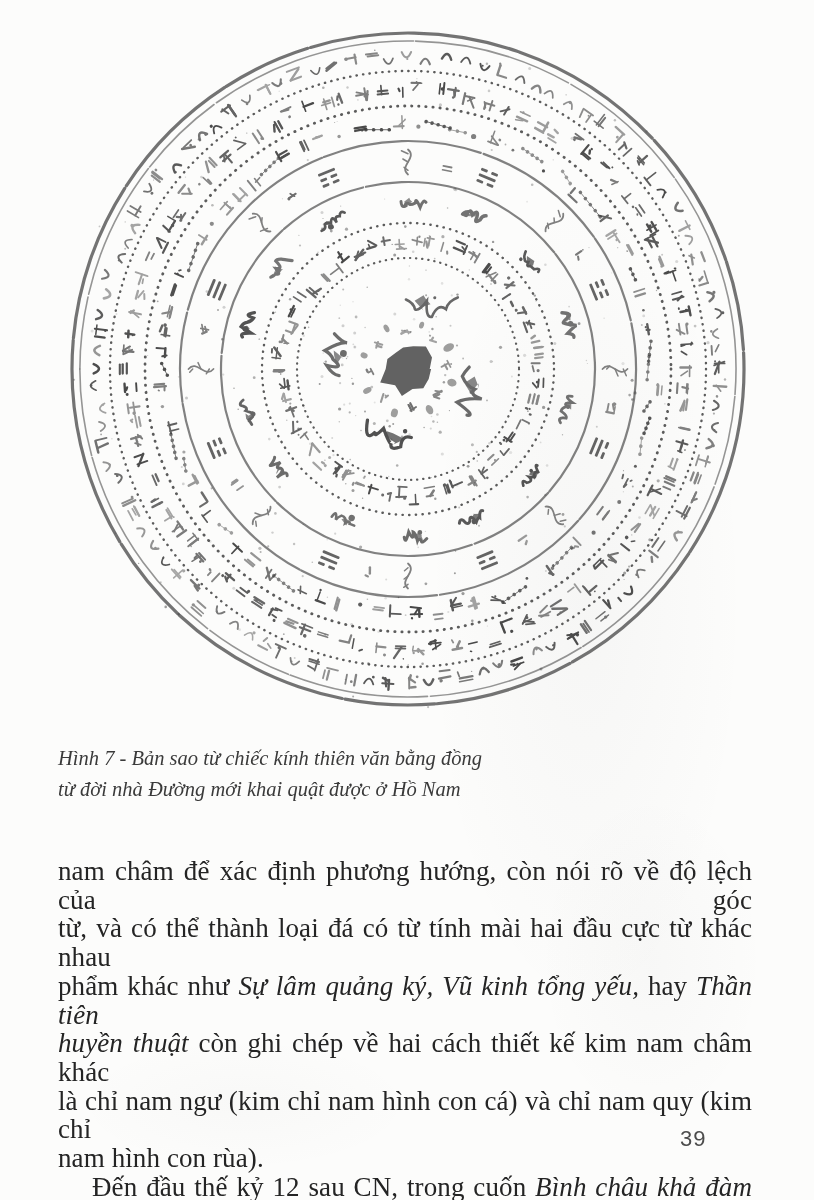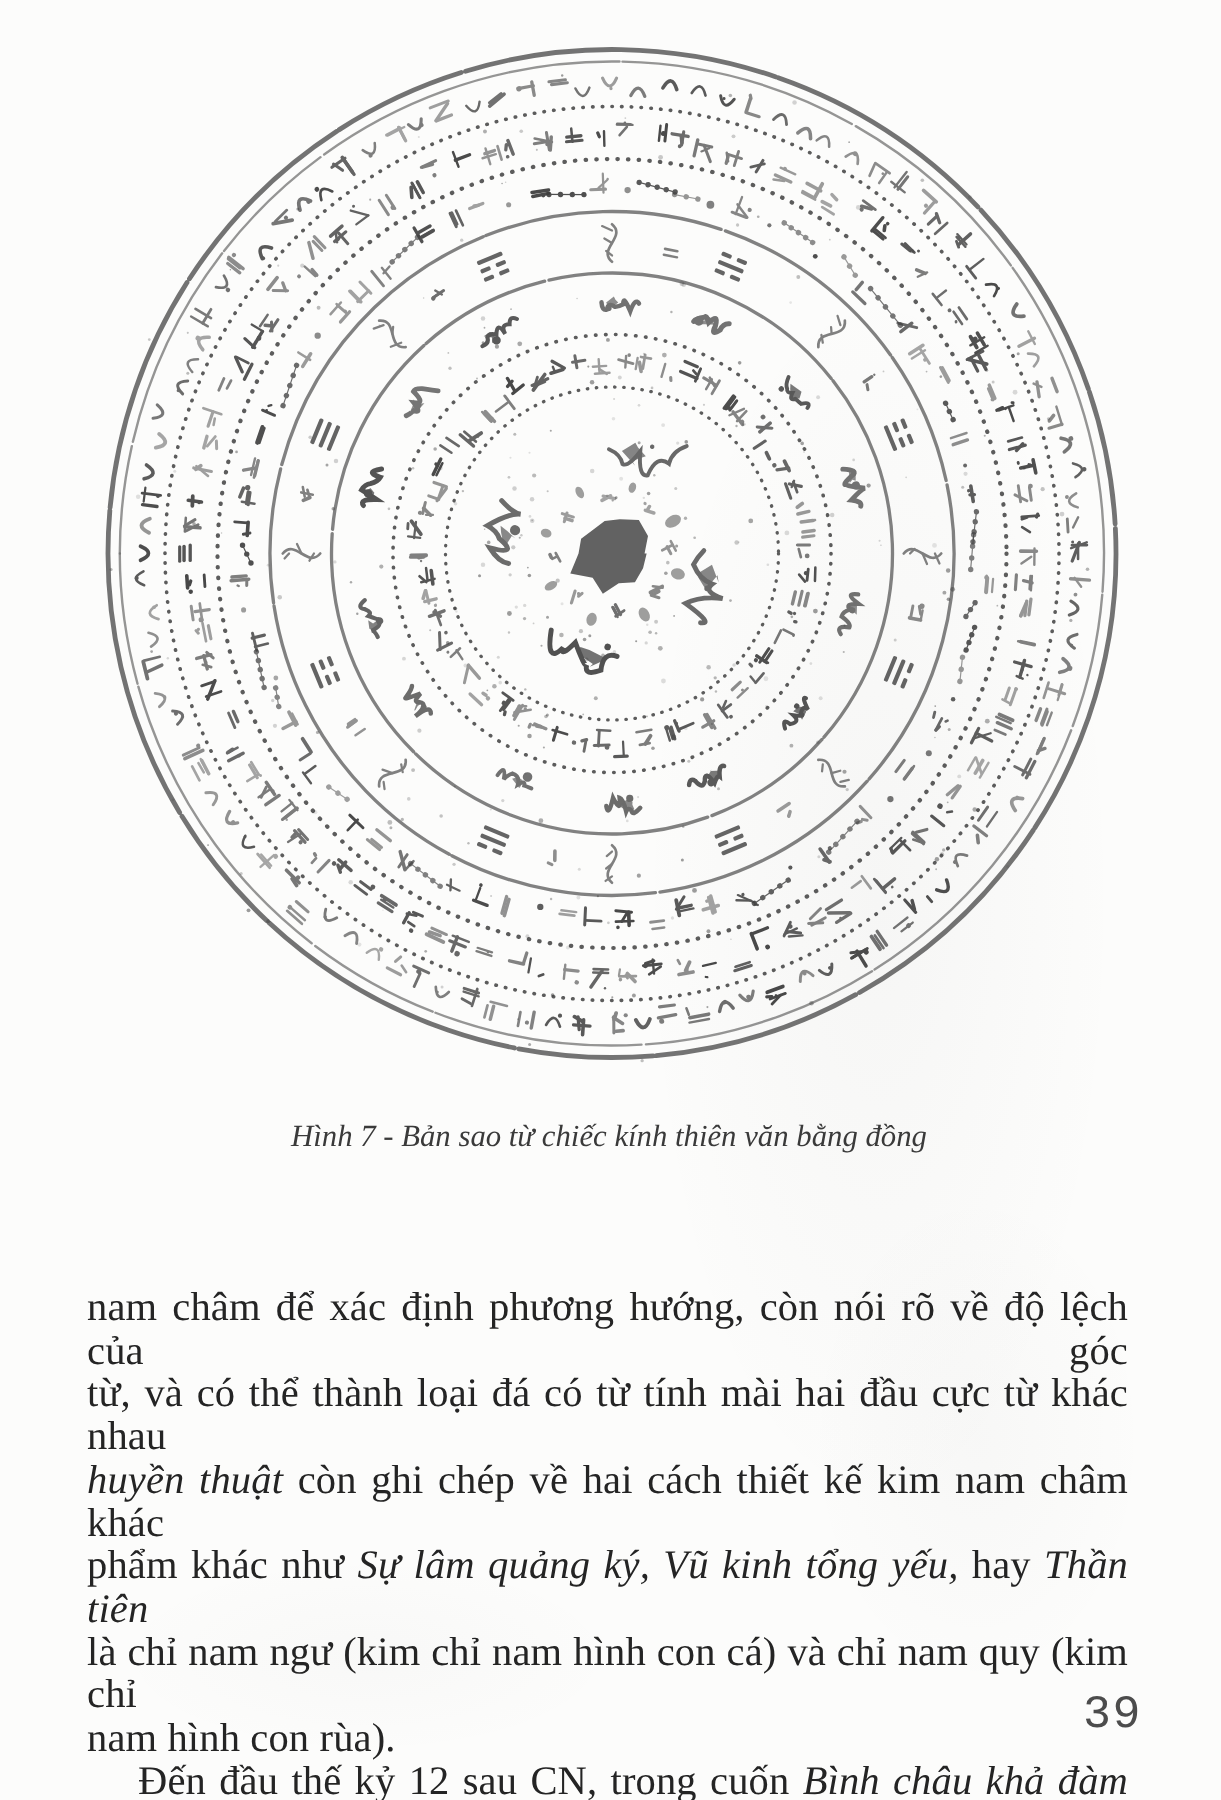--- a/index.html
+++ b/index.html
@@ -9,33 +9,33 @@
     background-image:
       radial-gradient(closest-side at 72% 50%, rgba(60,60,60,0.030), rgba(60,60,60,0) 70%),
       radial-gradient(closest-side at 80% 80%, rgba(60,60,60,0.025), rgba(60,60,60,0) 70%),
       radial-gradient(closest-side at 30% 92%, rgba(60,60,60,0.02), rgba(60,60,60,0) 70%);
     font-family:"Liberation Serif","DejaVu Serif",serif;
     color:#242424;overflow:hidden;
   }
   .figure-area{position:absolute;top:0;left:0;width:814px;height:724px;}
   .caption{
     position:absolute;top:743px;left:58px;width:696px;
-    text-align:center;font-style:italic;font-size:20.5px;line-height:31px;color:#3a3a3a;
+    text-align:left;font-style:italic;font-size:20.5px;line-height:31px;color:#3a3a3a;
   }
   .body-text{
     position:absolute;top:857px;left:58px;width:694px;
     font-size:27px;line-height:28.7px;letter-spacing:0.1px;
   }
   .tline{min-height:28.7px;}
   .tline.just{text-align:justify;text-align-last:justify;}
   .para-2{}
   .tline em{font-style:italic;}
   .page-number{
-    position:absolute;top:1126px;left:722px;font-size:31px;color:#4c4c4c;
-    font-family:Liberation Mono, monospace;letter-spacing:1px;
+    position:absolute;top:1126px;left:680px;font-size:22px;color:#4c4c4c;
+    font-family:Liberation Sans, sans-serif;letter-spacing:1px;
   }
 </style>
 </head>
 <body>
 
 <div class="page">
 
   <div class="figure-area"><svg viewBox="0 0 814 724" width="814" height="724">
         <circle cx="408" cy="369" r="336" stroke="#3f3f3f" fill="none" stroke-width="3.2" opacity="0.72" stroke-dasharray="140 2 90 3 210 2 160 3" stroke-linecap="round" transform="rotate(109 408 369)"></circle>
         <circle cx="408" cy="369" r="328" stroke="#3f3f3f" fill="none" stroke-width="1.6" opacity="0.55" stroke-dasharray="140 2 90 3 210 2 160 3" stroke-linecap="round" transform="rotate(340 408 369)"></circle>
@@ -2280,28 +2280,29 @@
         <circle cx="347.6" cy="356.8" r="0.8" fill="#3f3f3f" stroke="none" opacity="0.28"></circle>
         <circle cx="322.0" cy="376.5" r="1.5" fill="#3f3f3f" stroke="none" opacity="0.19"></circle>
         <circle cx="397.2" cy="465.5" r="1.3" fill="#3f3f3f" stroke="none" opacity="0.40"></circle>
         <circle cx="699.0" cy="279.2" r="1.1" fill="#3f3f3f" stroke="none" opacity="0.31"></circle>
         <circle cx="342.2" cy="364.9" r="1.4" fill="#3f3f3f" stroke="none" opacity="0.28"></circle>
         <circle cx="324.9" cy="460.2" r="0.6" fill="#3f3f3f" stroke="none" opacity="0.48"></circle>
       </svg></div>
 
   <div class="caption">
     <div>Hình 7 - Bản sao từ chiếc kính thiên văn bằng đồng</div>
+    <div>từ đời nhà Đường mới khai quật được ở Hồ Nam</div>
   </div>
 
   <div class="body-text">
     <div class="para para-1">
         <div class="tline just"><span>nam châm để xác định phương hướng, còn nói rõ về độ lệch của góc</span></div>
         <div class="tline just"><span>từ, và có thể thành loại đá có từ tính mài hai đầu cực từ khác nhau</span></div>
+        <div class="tline just"><span>phẩm khác như </span><em>Sự lâm quảng ký, Vũ kinh tổng yếu,</em><span> hay </span><em>Thần tiên</em></div>
         <div class="tline just"><em>huyền thuật</em><span> còn ghi chép về hai cách thiết kế kim nam châm khác</span></div>
-        <div class="tline just"><span>phẩm khác như </span><em>Sự lâm quảng ký, Vũ kinh tổng yếu,</em><span> hay </span><em>Thần tiên</em></div>
         <div class="tline just"><span>là chỉ nam ngư (kim chỉ nam hình con cá) và chỉ nam quy (kim chỉ</span></div>
         <div class="tline"><span>nam hình con rùa).</span></div>
       </div>
     <div class="para para-2">
         <div class="tline just" style="text-indent: 34px;"><span>Đến đầu thế kỷ 12 sau CN, trong cuốn </span><em>Bình châu khả đàm</em><span> của</span></div>
       </div>
   </div>
 
   <div class="page-number">39</div>
 

